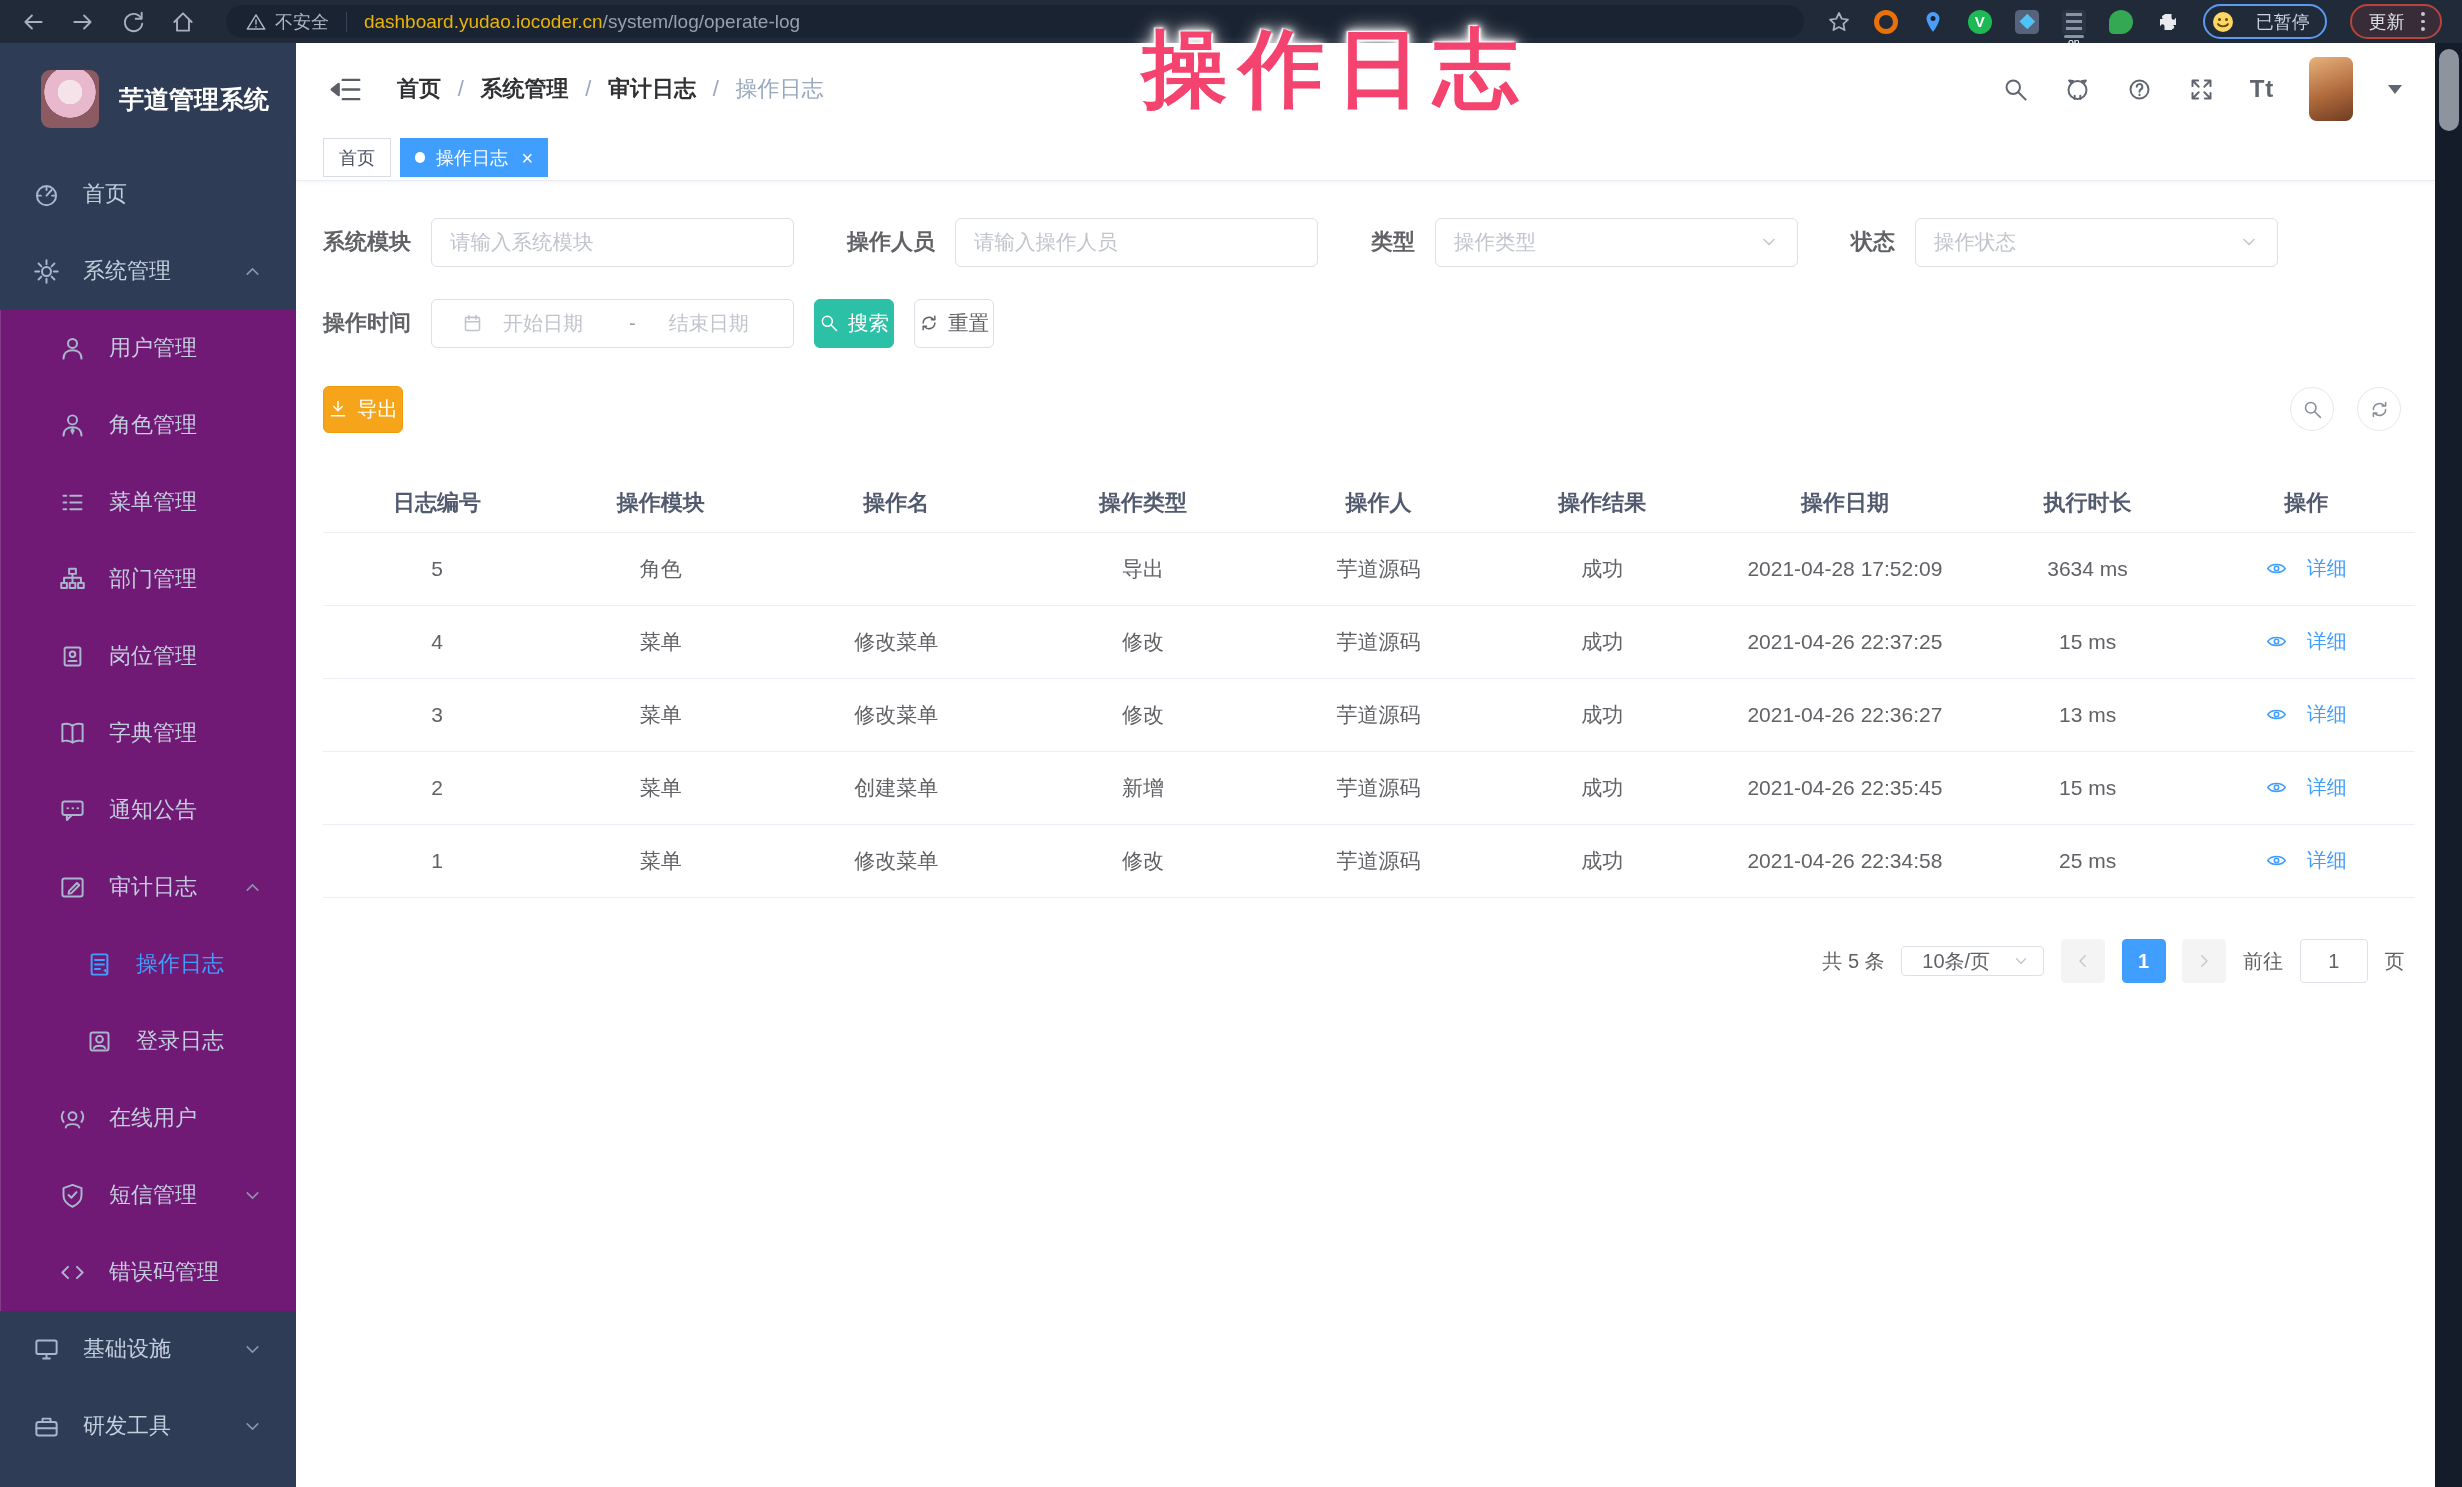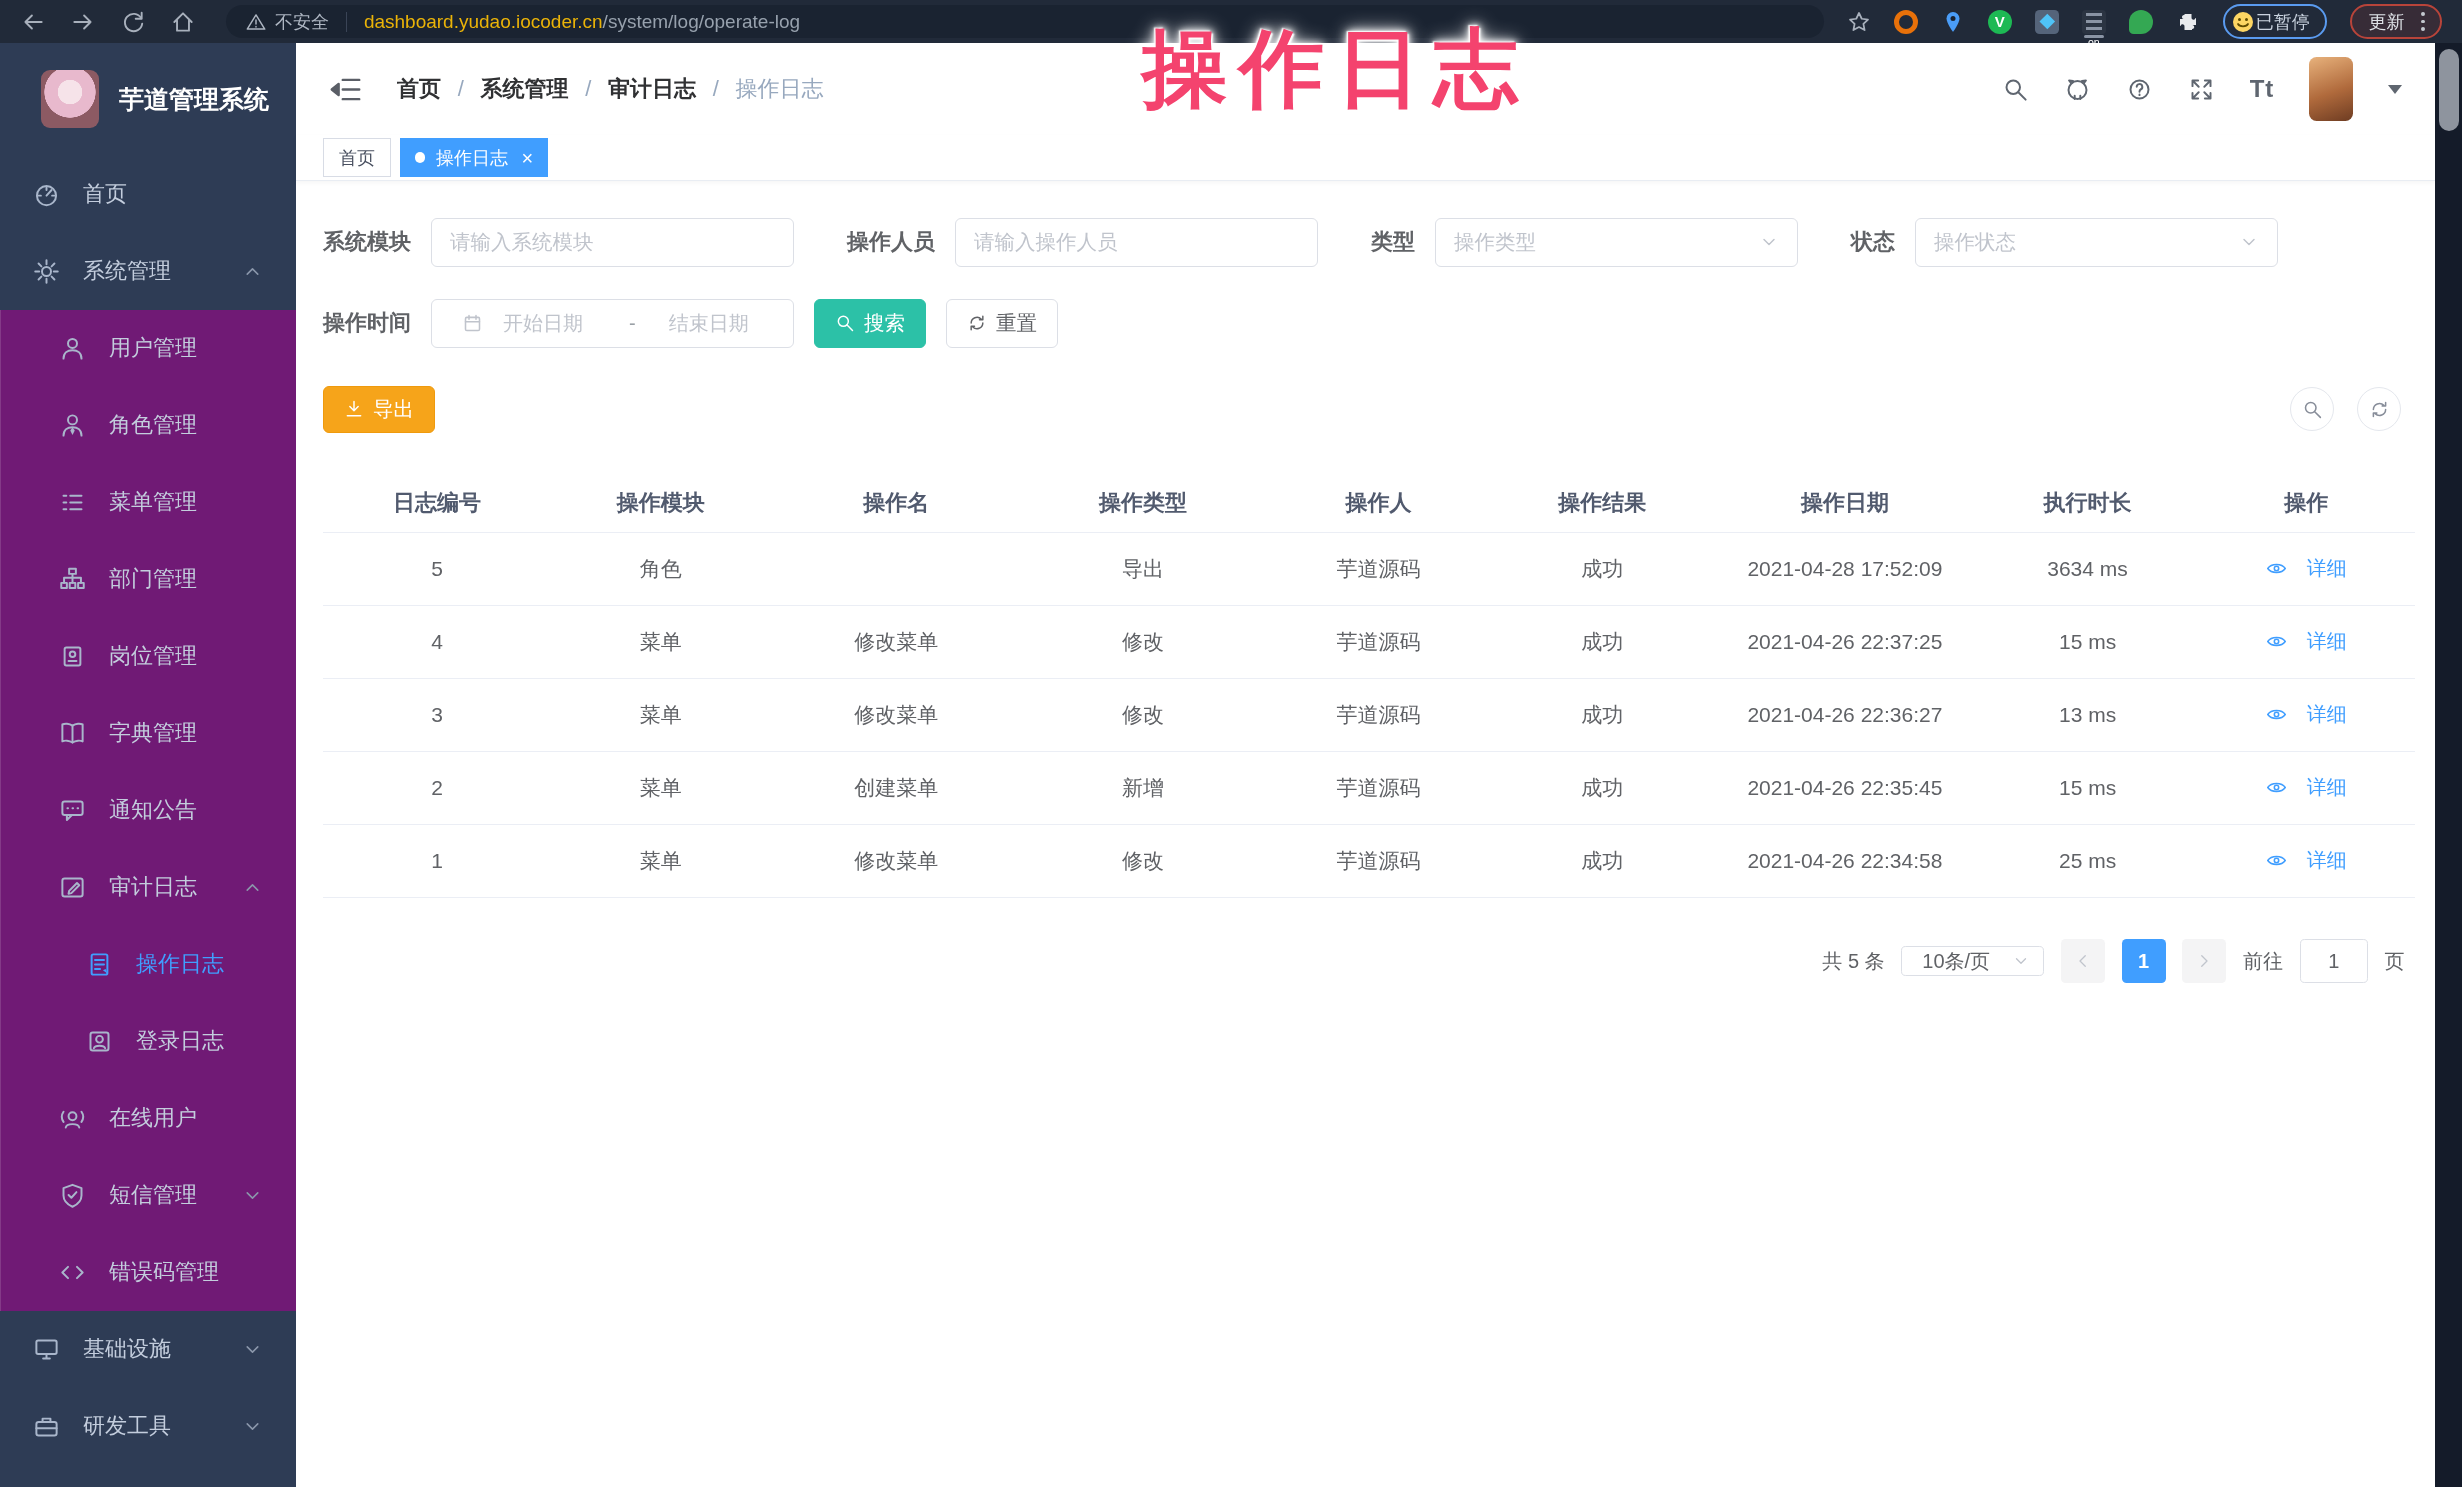--- a/index.html
+++ b/index.html
@@ -26,21 +26,21 @@
     display:flex; align-items:center; justify-content:center; }
   .ext-gem { background:#55647a; border-radius:4.6px; display:flex; align-items:center; justify-content:center; }
   .gem-dot { width:10.6px; height:10.6px; background:#4fc3f7; transform:rotate(45deg); }
   .ext-server { background:#2b3442; border-radius:3.8px; }
   .ext-server i { display:block; height:3px; background:#8a94a4; margin:3.8px 3.8px 0; }
   .on-badge { position:absolute; left:-1.5px; bottom:-4.6px; background:#1e8e3e; color:#fff; font-size:10.6px;
     font-style:normal; padding:0.8px 3.8px; border-radius:2.3px; line-height:1.2; }
   .ext-leaf { background:#34a853; border-radius:50% 50% 50% 4.6px; }
   .ext-puzzle { color:#e8eaed; }
   .paused-pill { height:35px; border:2.3px solid #5a9bf0; border-radius:20px; display:flex; align-items:center;
-    gap:1px; padding:0 15px 0 6px; }
+    gap:21px; padding:0 15px 0 6px; }
   .emoji { width:24px; height:24px; }
   .paused-label { color:#c9d2de; font-size:18px; white-space:nowrap; }
   .update-pill { height:35px; border:2.3px solid #b8443a; background:rgba(180,60,50,.15); border-radius:20px;
     display:flex; align-items:center; gap:13.7px; padding:0 12px 0 16.7px; }
   .update-label { color:#dfe3e8; font-size:18px; white-space:nowrap; }
   .kebab { display:flex; flex-direction:column; gap:3.8px; padding:3px; }
   .kebab i { width:3.8px; height:3.8px; border-radius:50%; background:#c3c8cf; }
 
   
   .sidebar { position:absolute; left:0; top:43px; width:296px; bottom:0; background:#2e3c55; overflow:hidden; }
@@ -91,21 +91,21 @@
   .f-select { display:flex; align-items:center; justify-content:space-between; }
   .sel-ph { color:#c0c4cc; font-size:20.5px; }
   .sel-caret { width:20px; height:20px; color:#c0c4cc; }
   .gap70 { width:53px; flex:none; }
   .date-range { width:363px; height:49px; border:1.5px solid #dcdfe6; border-radius:6px; display:flex;
     align-items:center; padding:0 30px; gap:0; }
   .cal { width:21px; height:21px; color:#c0c4cc; margin-right:20px; flex:none; }
   .d-ph { color:#c0c4cc; font-size:20px; }
   .d-sep { color:#9aa0a6; font-size:20px; margin:0 33px 0 46px; }
   .btn { height:49px; border-radius:6px; display:inline-flex; align-items:center; gap:9px; font-size:20.5px;
-    padding:0 20px; cursor:pointer; border:1.5px solid transparent; }
+    padding:0 4px; cursor:pointer; border:1.5px solid transparent; }
   .btn .bicon { width:20px; height:20px; }
   .btn-search { background:#2cc1a7; border-color:#2cc1a7; color:#fff; margin-left:20px; }
   .btn-reset { background:#fff; border-color:#dcdfe6; color:#606266; margin-left:20px; }
   .export-row { margin-top:38px; position:relative; height:47px; }
   .btn-export { background:#f6a41a; border-color:#ef9a0d; color:#fff; height:47px; }
   .round-btns { position:absolute; right:13.7px; top:1.5px; display:flex; gap:23px; }
   .round-btn { width:44px; height:44px; border-radius:50%; border:1.5px solid #e4e7ed; background:#fff;
     display:flex; align-items:center; justify-content:center; color:#878d99; cursor:pointer; }
   .round-btn span { width:21px; height:21px; }
 

